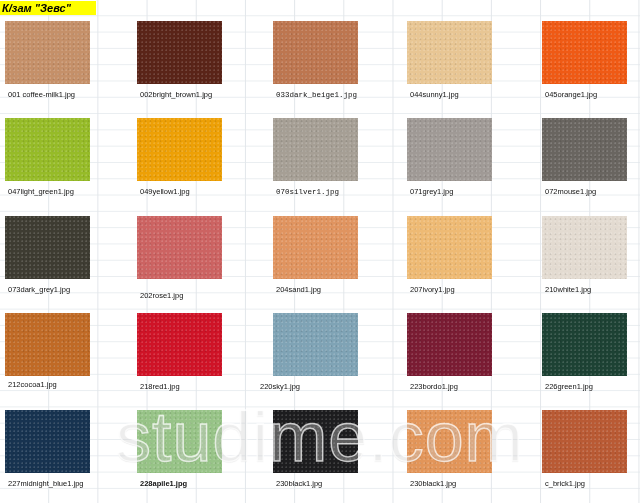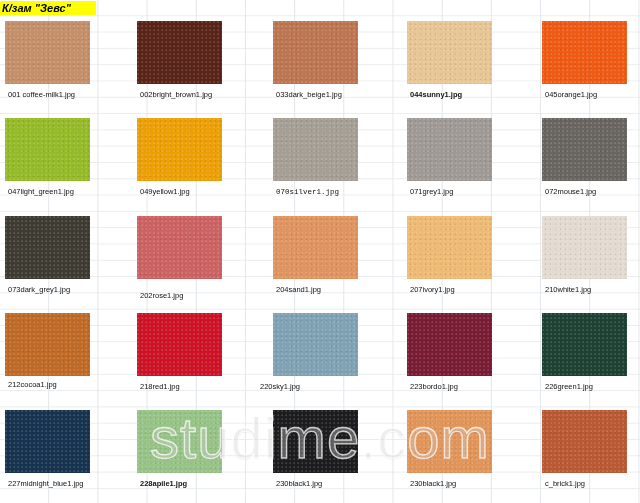--- a/index.html
+++ b/index.html
@@ -79,21 +79,21 @@
     top: 404px;
     width: 640px;
     height: 66px;
     display: flex;
     align-items: center;
     justify-content: center;
     pointer-events: none;
   }
   #watermark .wm {
     font-family: "Liberation Sans", sans-serif;
-    font-size: 58px;
+    font-size: 70px;
     font-weight: 400;
     letter-spacing: 1px;
     color: rgba(255,255,255,0.30);
     -webkit-text-stroke: 1.4px rgba(255,255,255,0.72);
     text-shadow: 0 1px 1px rgba(0,0,0,0.10);
     white-space: nowrap;
   }
 </style>
 </head>
 <body>
@@ -103,23 +103,23 @@
 <div id="title-cell">
   <span class="t">К/зам "Зевс"</span>
 </div>
 
 <div class="grid" id="swatch-grid">
     <div class="swatch tex" style="left: 5px; top: 21px; width: 85px; height: 63px; background-color: rgb(197, 144, 105);"></div>
     <div class="caption" style="left: 8px; top: 90px;">001 coffee-milk1.jpg</div>
     <div class="swatch tex" style="left: 137px; top: 21px; width: 85px; height: 63px; background-color: rgb(90, 36, 24);"></div>
     <div class="caption" style="left: 140px; top: 90px;">002bright_brown1.jpg</div>
     <div class="swatch tex" style="left: 273px; top: 21px; width: 85px; height: 63px; background-color: rgb(189, 118, 80);"></div>
-    <div class="caption" style="left: 276px; top: 90px;">033dark_beige1.jpg</div>
+    <div class="caption" style="left: 276px; top: 90px; font-family: Liberation Mono, monospace;">033dark_beige1.jpg</div>
     <div class="swatch tex" style="left: 407px; top: 21px; width: 85px; height: 63px; background-color: rgb(232, 198, 148);"></div>
-    <div class="caption" style="left: 410px; top: 90px; font-weight: bold;">044sunny1.jpg</div>
+    <div class="caption" style="left: 410px; top: 90px;">044sunny1.jpg</div>
     <div class="swatch tex" style="left: 542px; top: 21px; width: 85px; height: 63px; background-color: rgb(239, 90, 21);"></div>
     <div class="caption" style="left: 545px; top: 90px;">045orange1.jpg</div>
     <div class="swatch tex" style="left: 5px; top: 118px; width: 85px; height: 63px; background-color: rgb(150, 187, 40);"></div>
     <div class="caption" style="left: 8px; top: 187px;">047light_green1.jpg</div>
     <div class="swatch tex" style="left: 137px; top: 118px; width: 85px; height: 63px; background-color: rgb(237, 160, 6);"></div>
     <div class="caption" style="left: 140px; top: 187px;">049yellow1.jpg</div>
     <div class="swatch tex" style="left: 273px; top: 118px; width: 85px; height: 63px; background-color: rgb(166, 159, 149);"></div>
     <div class="caption" style="left: 276px; top: 187px; font-family: Liberation Mono, monospace;">070silver1.jpg</div>
     <div class="swatch tex" style="left: 407px; top: 118px; width: 85px; height: 63px; background-color: rgb(160, 154, 150);"></div>
     <div class="caption" style="left: 410px; top: 187px;">071grey1.jpg</div>

